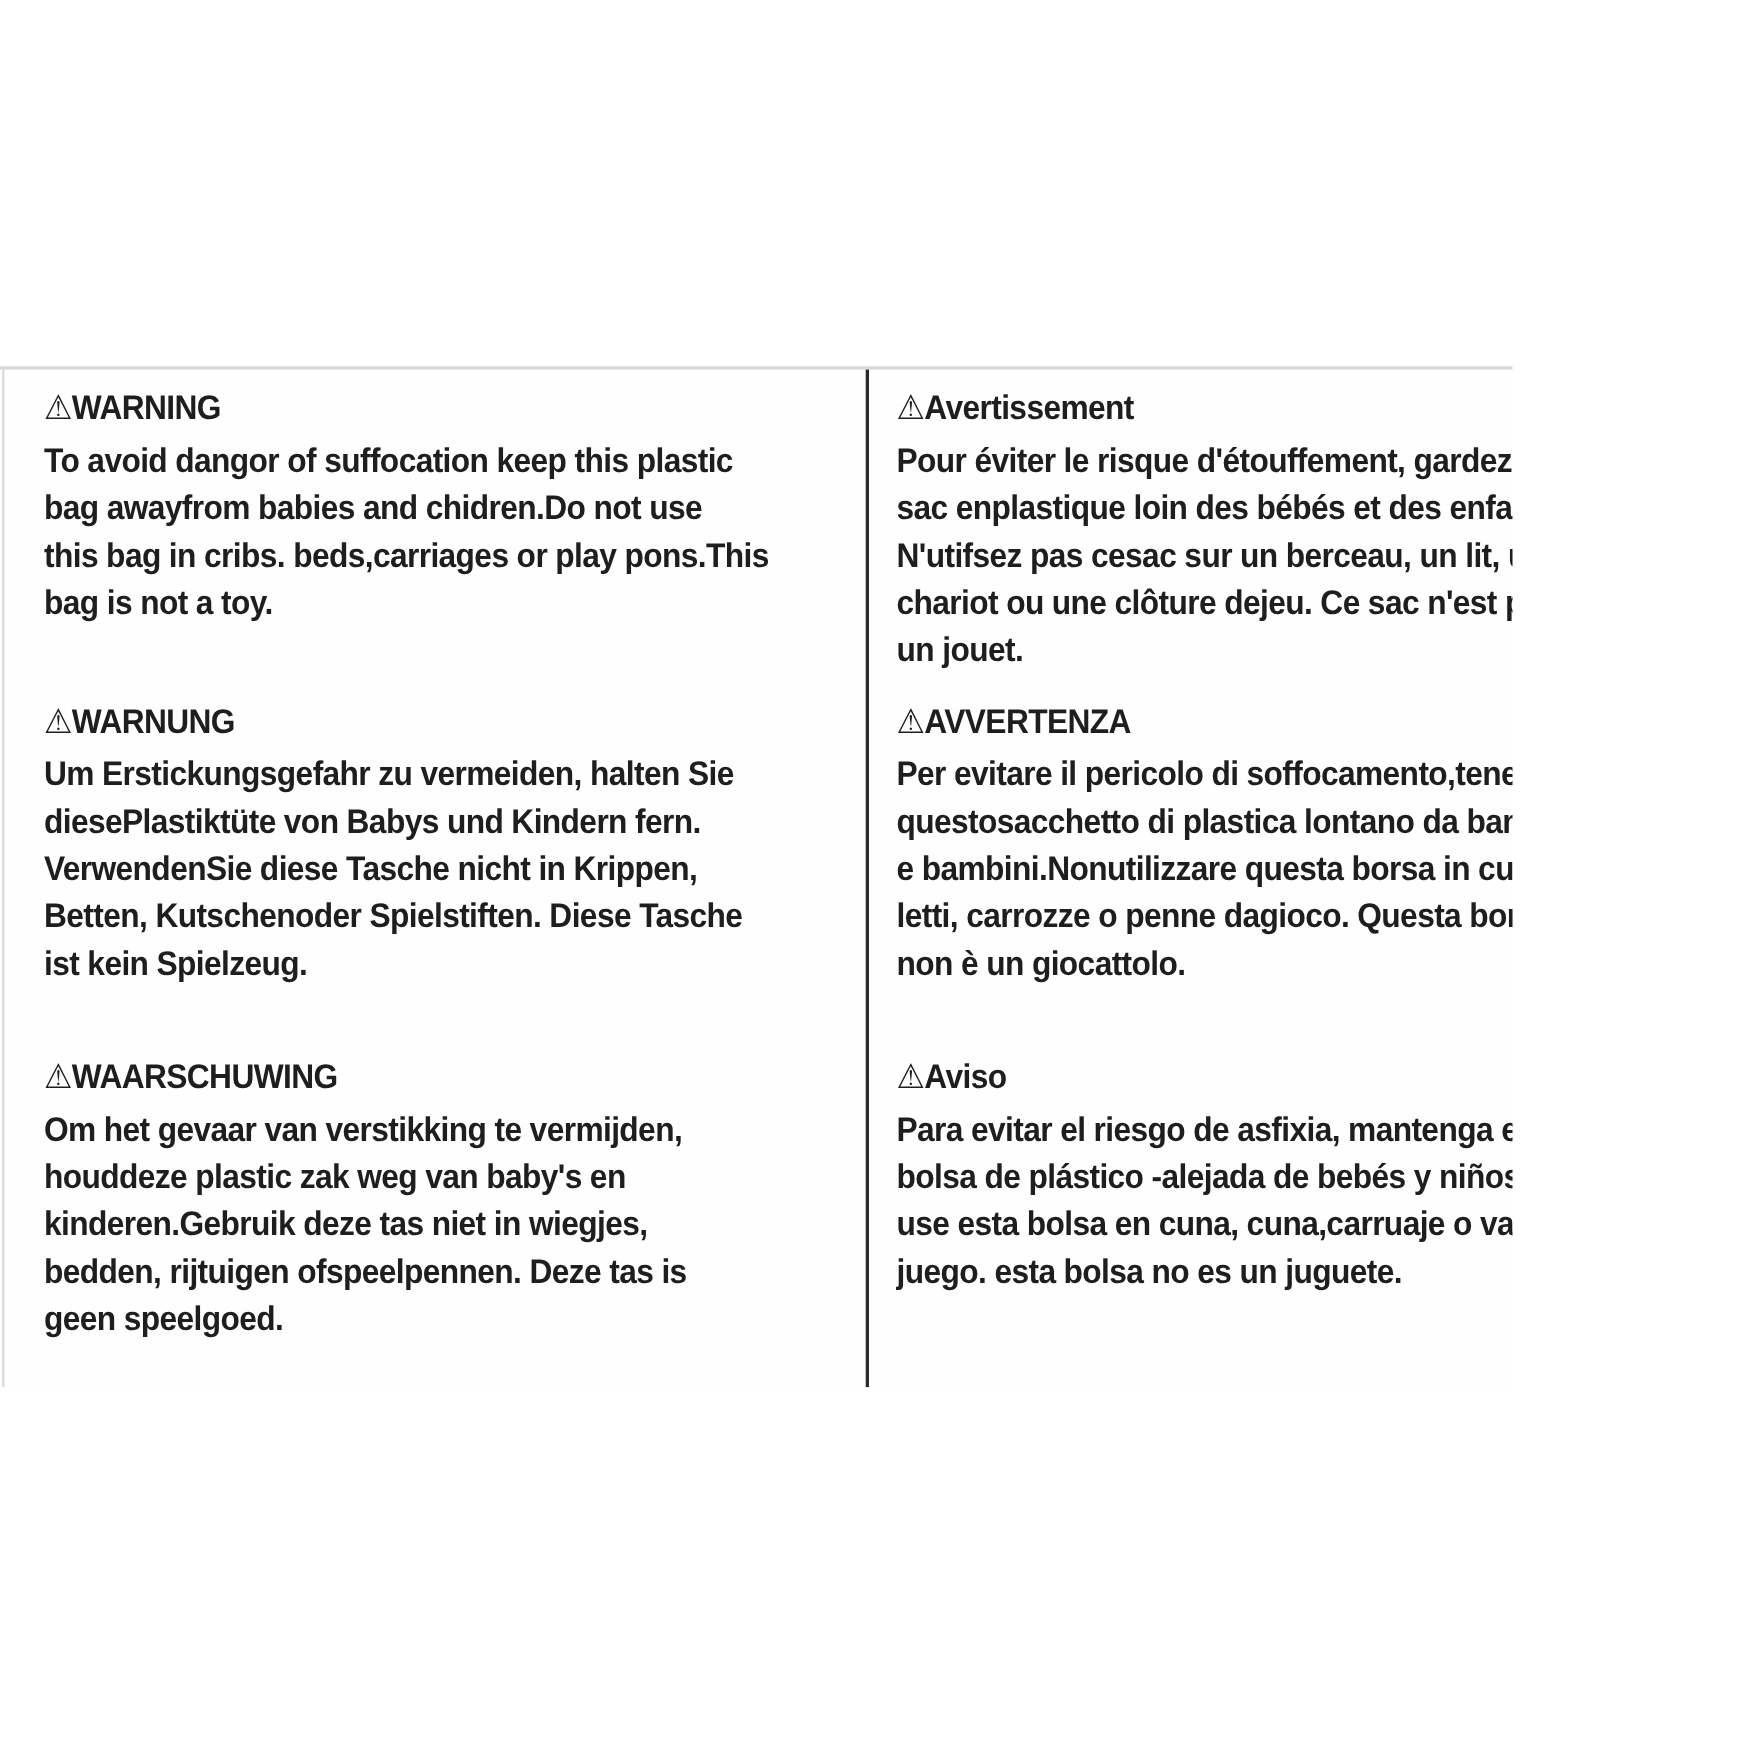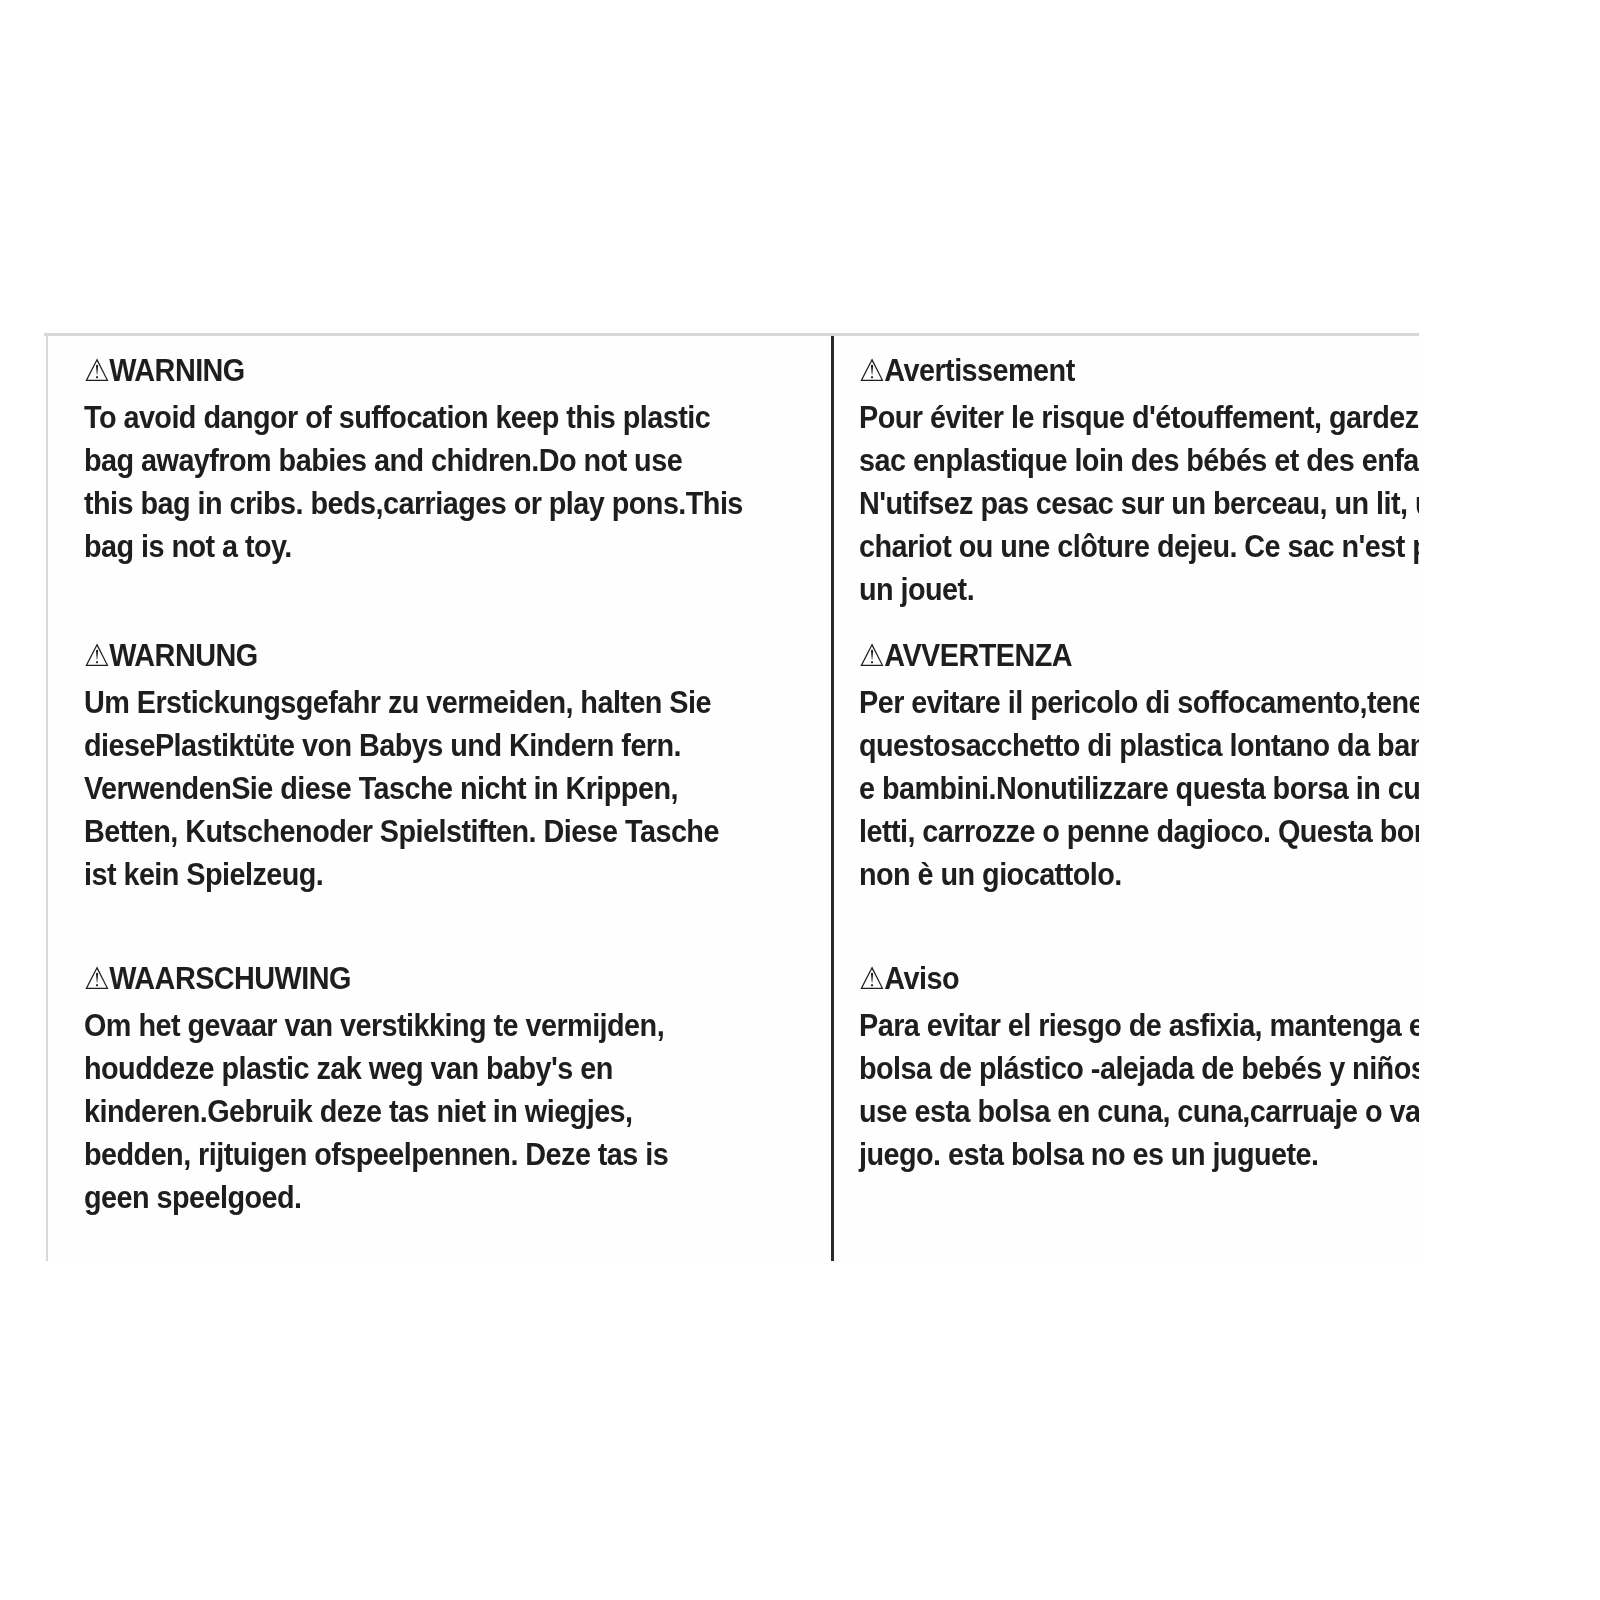--- a/index.html
+++ b/index.html
@@ -9,21 +9,20 @@
     width: 1600px;
     height: 1600px;
     font-family: "Liberation Sans", "DejaVu Sans", sans-serif;
   }
   .canvas {
     position: relative;
     width: 1375px;
     height: 1600px;
     background: #ffffff;
     overflow: hidden;
-    margin-left: 44px;
   }
   .label-box {
     position: absolute;
     left: 0;
     top: 333px;
     width: 1600px;
     height: 930px;
     background: #fefefe;
   }
   .rule-top {

